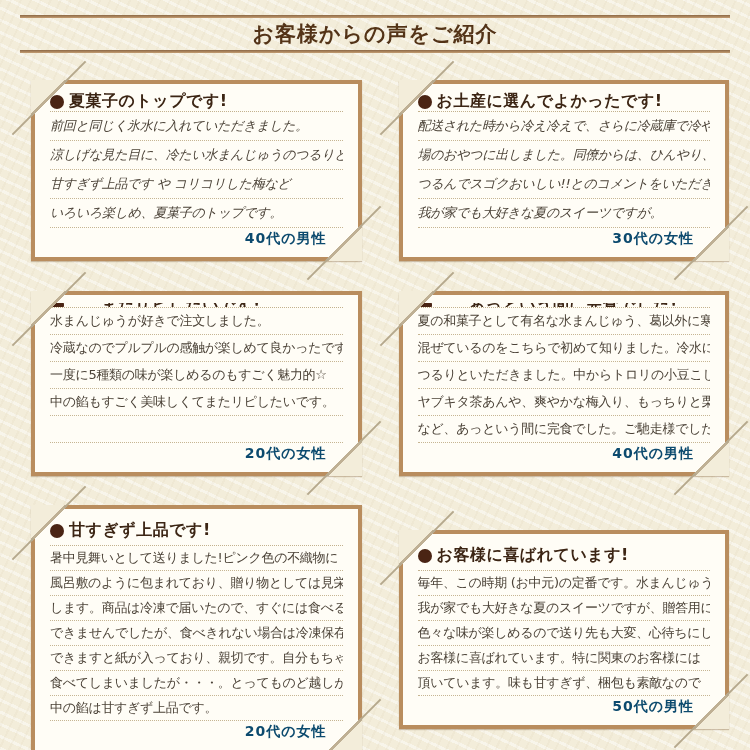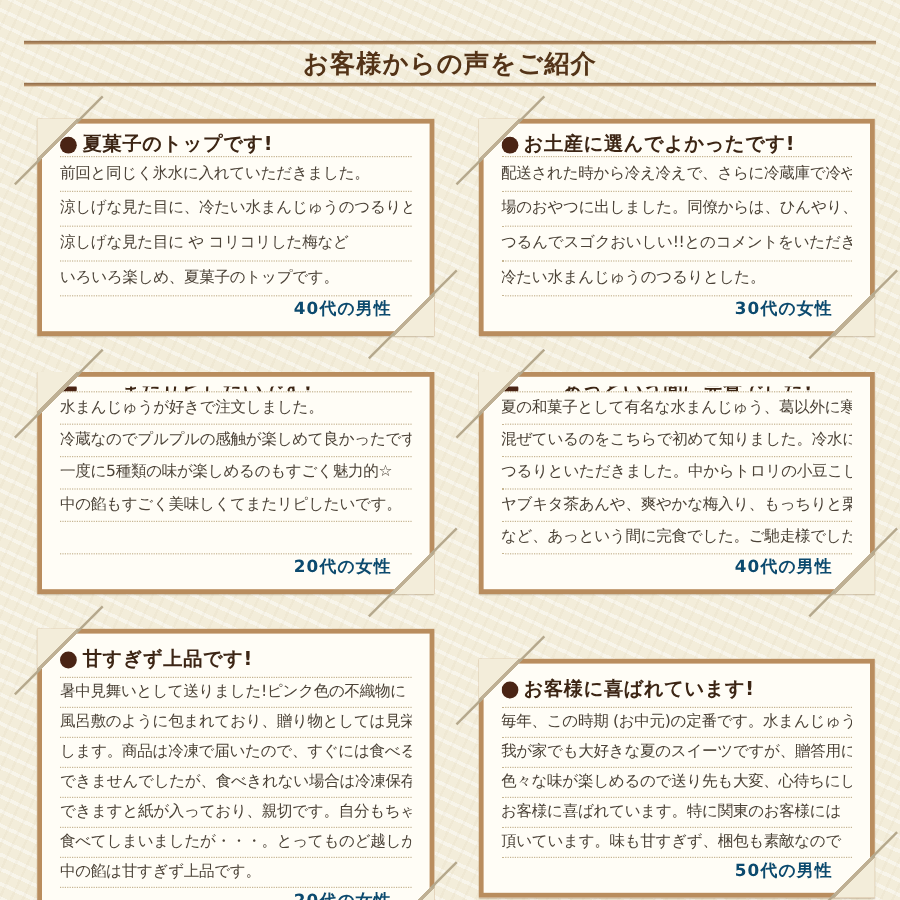--- a/index.html
+++ b/index.html
@@ -7,21 +7,21 @@
     width:750px;height:750px;overflow:hidden;
     font-family:"DejaVu Sans","Liberation Sans",sans-serif;
     background-color:var(--bg,#f3edda);
     background-image:
       repeating-linear-gradient(115deg, rgba(190,170,130,.07) 0 2px, rgba(0,0,0,0) 2px 9px),
       repeating-linear-gradient(25deg, rgba(255,255,255,.45) 0 3px, rgba(0,0,0,0) 3px 11px);
   }
   .page{width:750px;height:750px;position:relative;}
 
   
-  header{padding:34px 20px 0 20px;}
+  header{padding:15px 20px 0 20px;}
   .rule{
     height:3px;
     background:linear-gradient(to bottom,#8c6845,#c49d72);
   }
   h1{
     margin:0;height:32px;line-height:32px;
     text-align:center;font-size:21px;font-weight:bold;
     color:#533317;letter-spacing:1px;
   }
 
@@ -56,21 +56,21 @@
   }
   .title{
     font-size:16px;font-weight:bold;color:#3c2514;letter-spacing:.5px;
   }
 
   .line{
     border-bottom:1px dotted #c6b592;
     font-size:13px;color:#4b4237;letter-spacing:-.3px;
     white-space:nowrap;overflow:hidden;
   }
-  .row-a .line{height:28px;line-height:27px;}
+  .row-a .line{height:28px;line-height:27px;font-style:italic;}
   .row-b .line{height:26px;line-height:25px;}
   .row-c .line{height:24px;line-height:23px;}
 
   .author{
     margin-top:auto;text-align:right;
     font-size:14px;font-weight:bold;color:#0c4a6e;
     padding:2px 16px 2px 0;letter-spacing:1px;
   }
 
   
@@ -100,21 +100,21 @@
     <div class="row row-a">
   <section class="card-wrap">
     <div class="card">
       <div class="title-row">
         <span class="bullet"></span>
         <span class="title">夏菓子のトップです!</span>
       </div>
       <div class="lines">
               <div class="line">前回と同じく氷水に入れていただきました。</div>
               <div class="line">涼しげな見た目に、冷たい水まんじゅうのつるりとした</div>
-              <div class="line">涼しげな見た目に や コリコリした梅など</div>
+              <div class="line">甘すぎず上品です や コリコリした梅など</div>
               <div class="line">いろいろ楽しめ、夏菓子のトップです。</div>
             </div>
       <div class="author">40代の男性</div>
     </div>
     <i class="cut tl"></i>
     <i class="cut br"></i>
     <i class="slit s1"></i>
     <i class="slit s2"></i>
     <i class="slit s3"></i>
     <i class="slit s4"></i>
@@ -123,21 +123,21 @@
   <section class="card-wrap">
     <div class="card">
       <div class="title-row">
         <span class="bullet"></span>
         <span class="title">お土産に選んでよかったです!</span>
       </div>
       <div class="lines">
               <div class="line">配送された時から冷え冷えで、さらに冷蔵庫で冷やして</div>
               <div class="line">場のおやつに出しました。同僚からは、ひんやり、</div>
               <div class="line">つるんでスゴクおいしい!!とのコメントをいただき、</div>
-              <div class="line">冷たい水まんじゅうのつるりとした。</div>
+              <div class="line">我が家でも大好きな夏のスイーツですが。</div>
             </div>
       <div class="author">30代の女性</div>
     </div>
     <i class="cut tl"></i>
     <i class="cut br"></i>
     <i class="slit s1"></i>
     <i class="slit s2"></i>
     <i class="slit s3"></i>
     <i class="slit s4"></i>
   </section>

